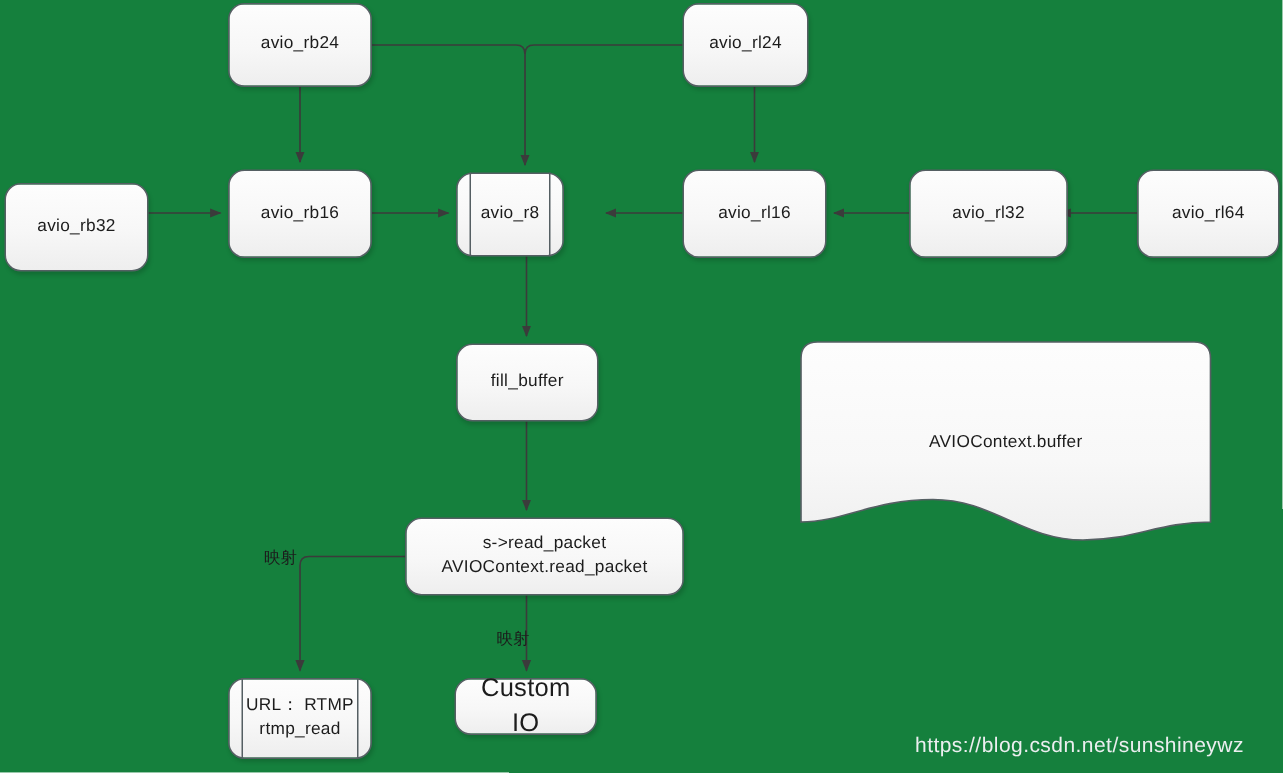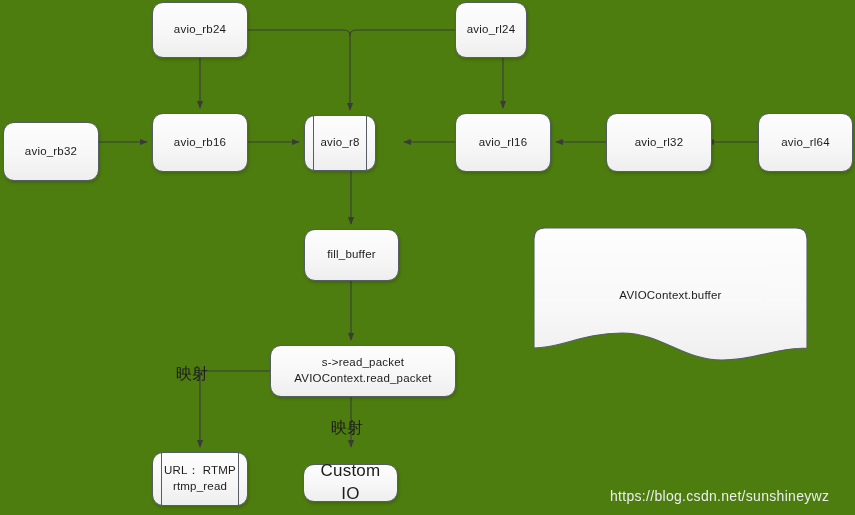--- a/index.html
+++ b/index.html
@@ -4,21 +4,21 @@
 <style>
   html, body {
     margin: 0;
     padding: 0;
     background: #ffffff;
   }
   #canvas {
     position: relative;
     width: 855px;
     height: 515px;
-    background: #4d7c0f;
+    background: #15803d;
     font-family: "Liberation Sans", sans-serif;
     overflow: hidden;
   }
   svg.edges {
     position: absolute;
     left: 0;
     top: 0;
     width: 855px;
     height: 515px;
     pointer-events: none;
@@ -67,21 +67,21 @@
   .docshape .doc-label {
     position: absolute;
     width: 100%;
     text-align: center;
     font-size: 11.5px;
     color: #1c1c1c;
     letter-spacing: 0.2px;
   }
   .edge-label {
     position: absolute;
-    font-size: 16px;
+    font-size: 11px;
     color: #1c1c1c;
     font-family: "DejaVu Sans", sans-serif;
     white-space: nowrap;
   }
   .watermark {
     position: absolute;
     font-size: 14px;
     color: #eceef0;
     letter-spacing: 0.3px;
     white-space: nowrap;
@@ -125,21 +125,21 @@
       <path d="M 270 371 L 206 371 Q 200 371 200 377 L 200 447" marker-end="url(#arrow)"></path>
 
       <path d="M 351 397 L 351 447" marker-end="url(#arrow)"></path>
     </g>
   </svg>
 
   <div class="node" style="left:152px; top:2px; width:96px; height:56px;">
     <span class="label">avio_rb24</span>
   </div>
 
-  <div class="node" style="left:455px; top:2px; width:72px; height:56px;">
+  <div class="node" style="left:455px; top:2px; width:84px; height:56px;">
     <span class="label">avio_rl24</span>
   </div>
 
   <div class="node" style="left:3px; top:122px; width:96px; height:59px;">
     <span class="label">avio_rb32</span>
   </div>
 
   <div class="node" style="left:152px; top:113px; width:96px; height:59px;">
     <span class="label">avio_rb16</span>
   </div>
@@ -167,21 +167,21 @@
   <div class="node" style="left:270px; top:345px; width:186px; height:52px;">
     <span class="label">s-&gt;read_packet
 AVIOContext.read_packet</span>
   </div>
 
   <div class="node process" style="left:152px; top:452px; width:96px; height:54px;">
     <span class="label">URL： RTMP
 rtmp_read</span>
   </div>
 
-  <div class="node big-text" style="left:303px; top:464px; width:95px; height:38px;">
+  <div class="node big-text" style="left:303px; top:452px; width:95px; height:38px;">
     <span class="label">Custom IO</span>
   </div>
 
   <div class="docshape" style="left:522px; top:227px; width:297px; height:153px;">
     <svg width="297" height="153" viewBox="0 0 297 153" xmlns="http://www.w3.org/2000/svg">
       <defs>
         <linearGradient id="docgrad" x1="0" y1="0" x2="0" y2="1">
           <stop offset="0%" stop-color="#fdfdfd"></stop>
           <stop offset="60%" stop-color="#f8f8f8"></stop>
           <stop offset="100%" stop-color="#efefef"></stop>

